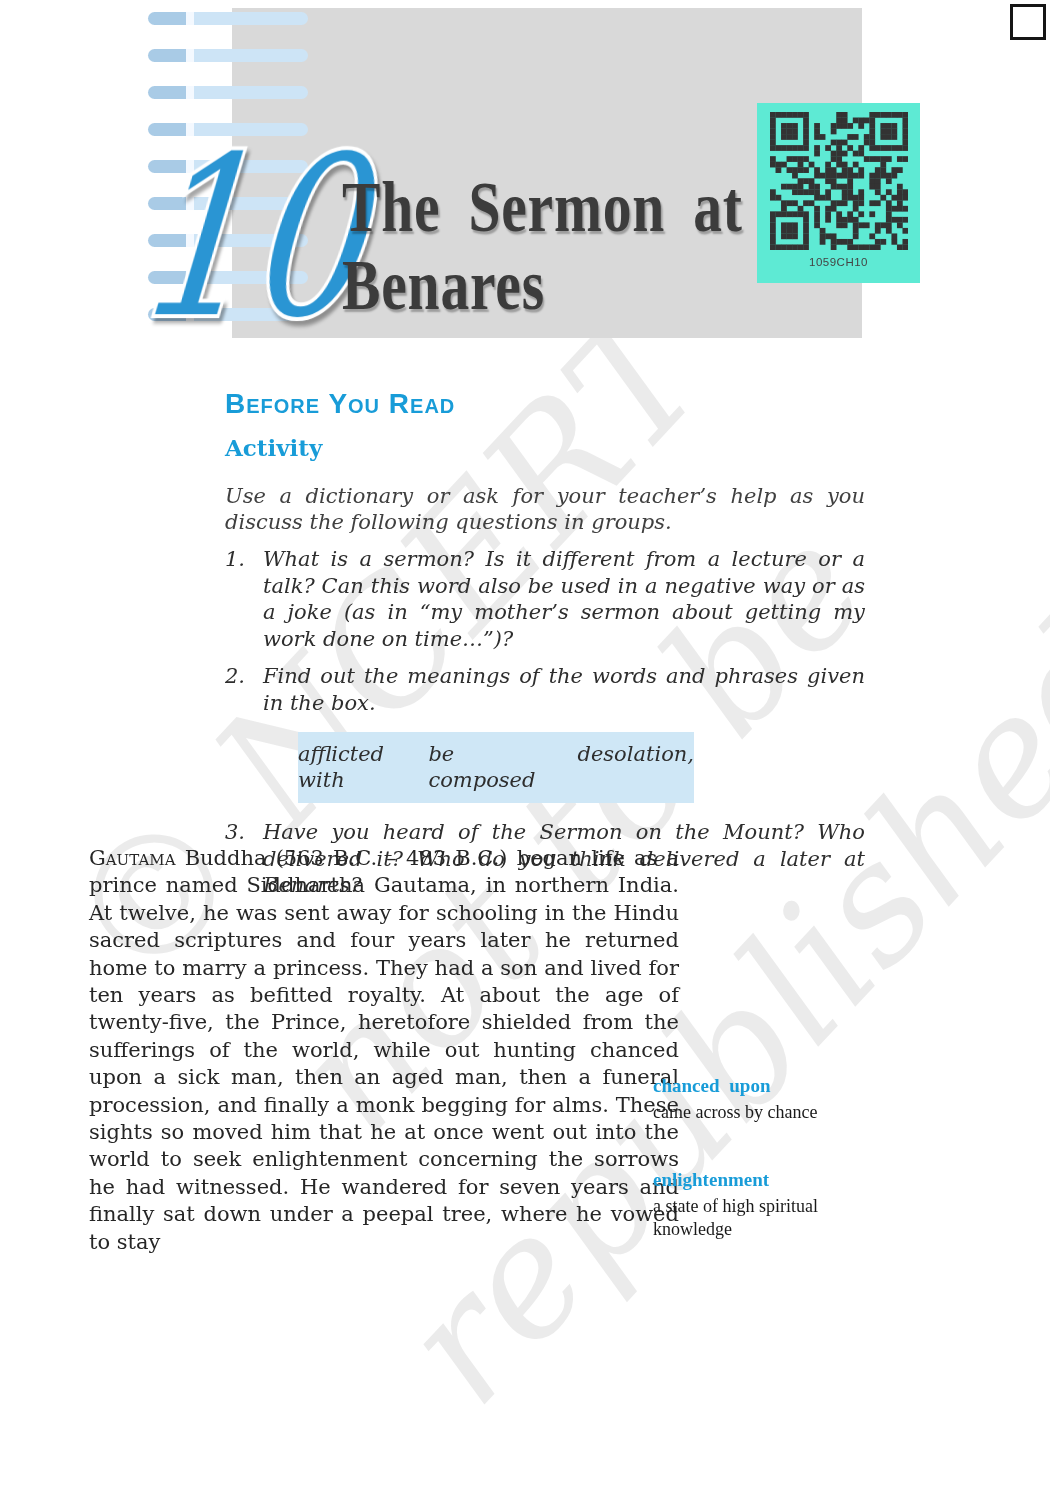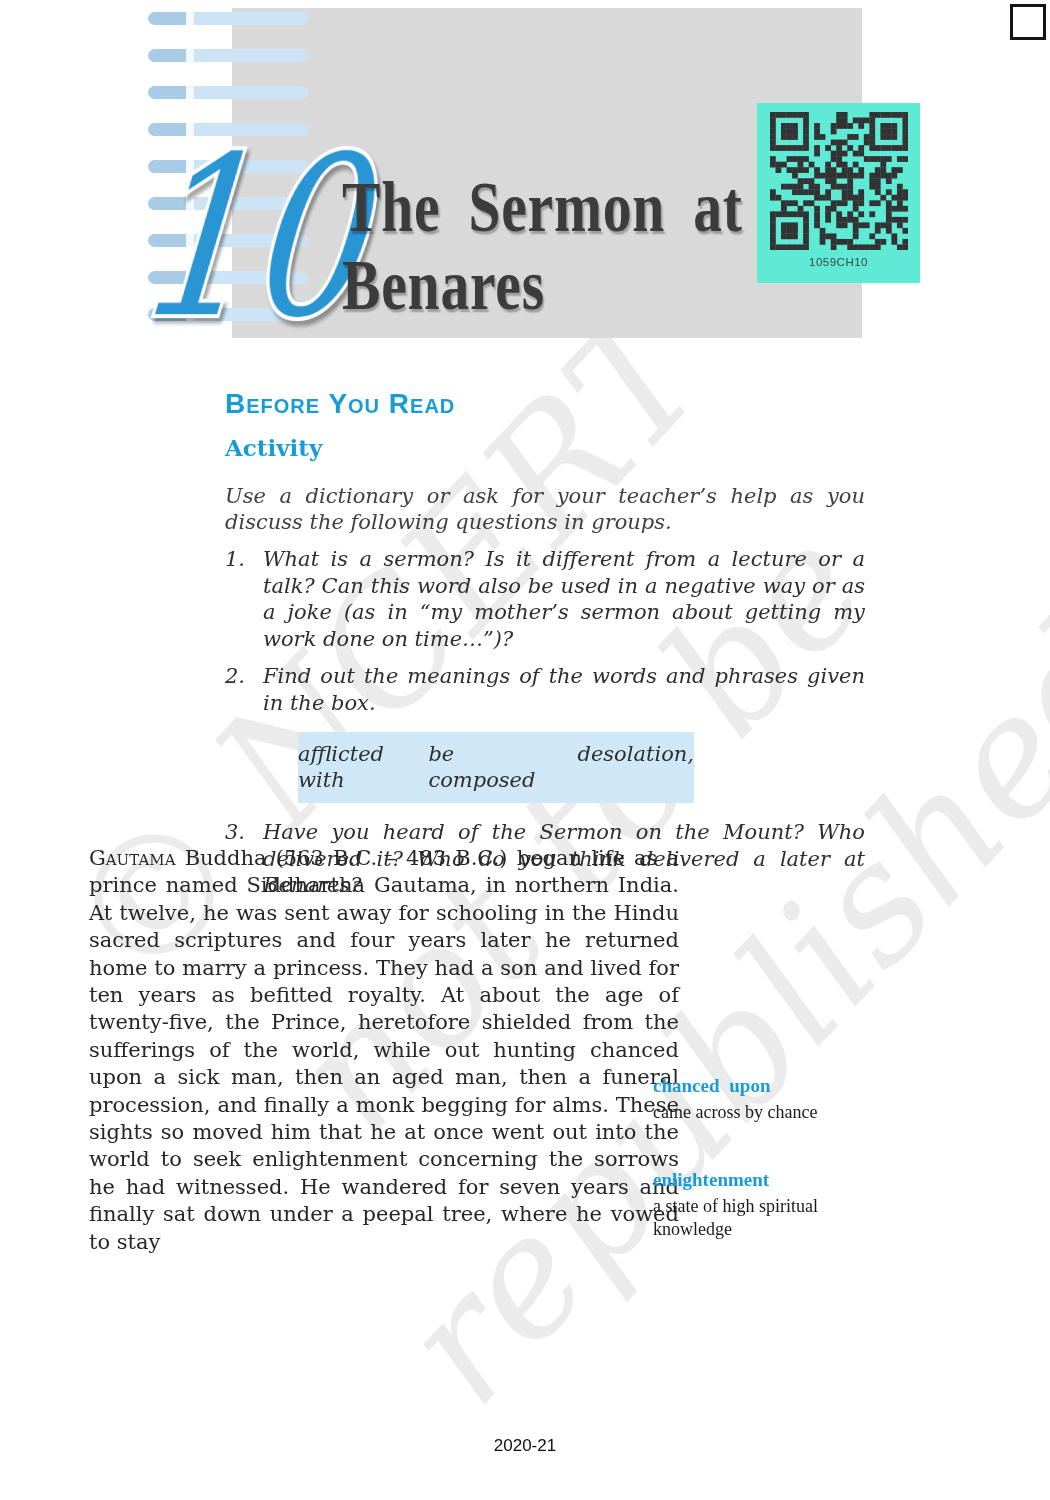--- a/index.html
+++ b/index.html
@@ -514,15 +514,14 @@
     <div class="gloss-entry">
       <div class="gloss-term">chanced upon</div>
       <div class="gloss-def">came across by chance</div>
     </div>
     <div class="gloss-entry">
       <div class="gloss-term">enlightenment</div>
       <div class="gloss-def">a state of high spiritual knowledge</div>
     </div>
   </div>
 
-  <div class="footer">2020-21</div>
 
 </div>
 
 </body></html>

